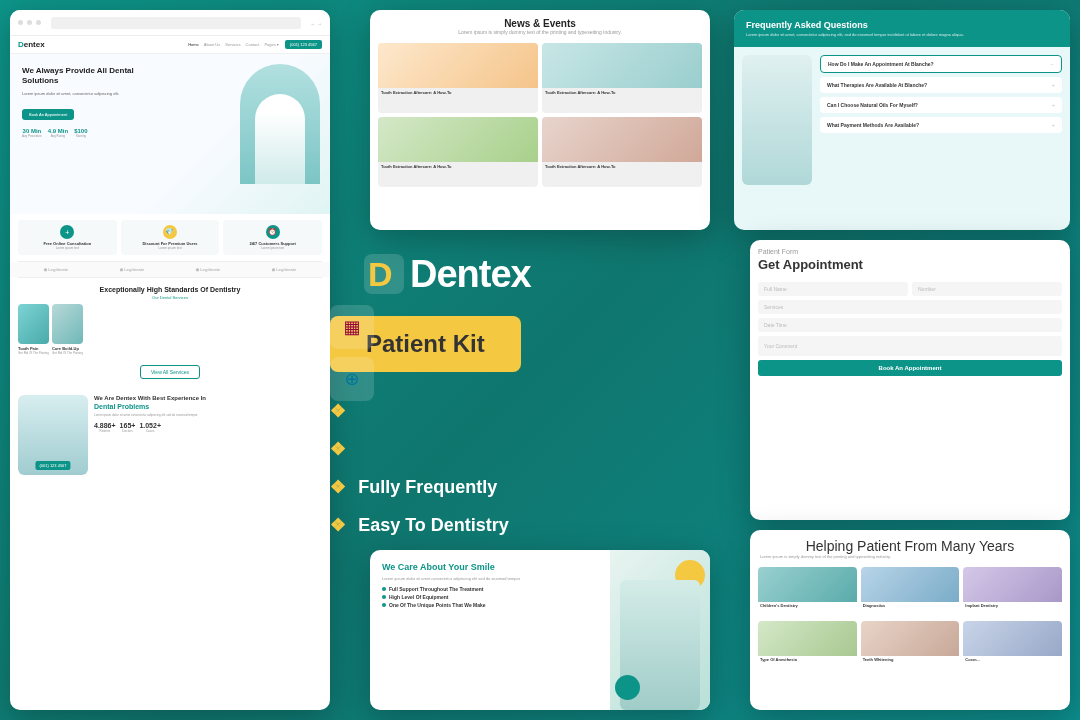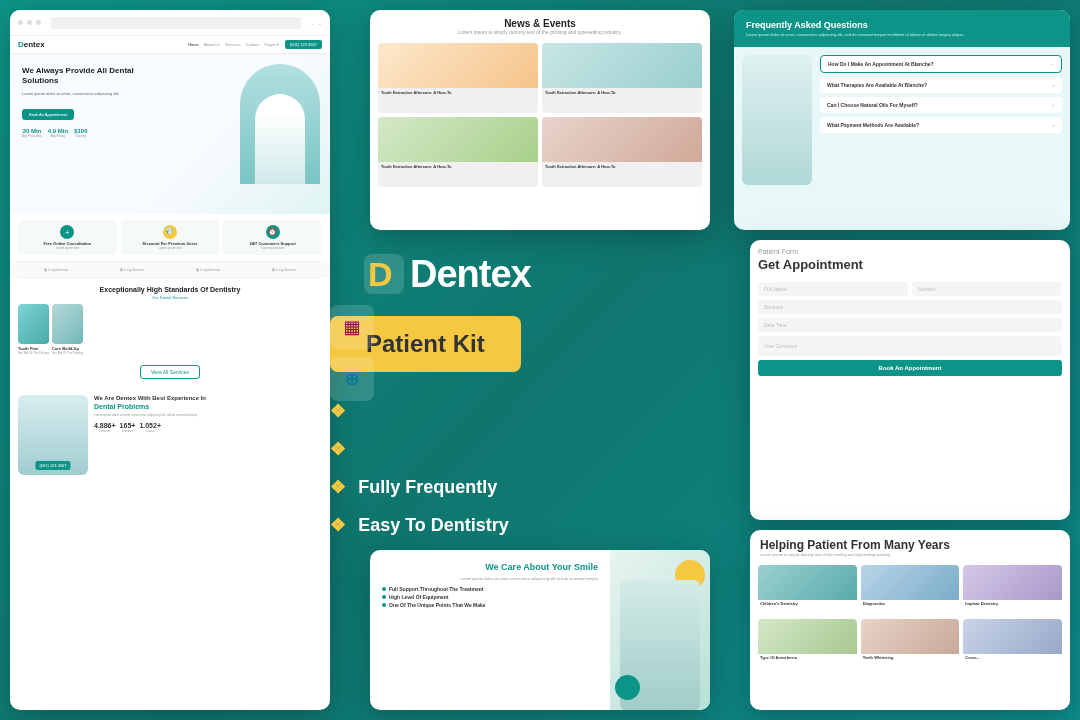--- a/index.html
+++ b/index.html
@@ -419,21 +419,21 @@
       text-align: center;
       padding: 5px;
       border-radius: 3px;
       margin-top: 4px;
     }
 
     
     .services-header {
       padding: 8px 10px 4px;
     }
-    .services-title { font-size: 12px; font-weight: 700; color: #333; }
+    .services-title { font-size: 14px; font-weight: 400; color: #333; text-align: center; }
     .services-sub { font-size: 4px; color: #999; }
     .services-grid {
       display: grid;
       grid-template-columns: repeat(3, 1fr);
       gap: 4px;
       padding: 4px 8px;
     }
     .service-card {
       border-radius: 4px;
       overflow: hidden;
@@ -453,21 +453,20 @@
     .service-lbl { font-size: 4px; color: #333; font-weight: 600; padding: 1px 2px; }
 
     
     .smile-content {
       display: flex;
       height: 100%;
     }
     .smile-text {
       padding: 12px;
       flex: 1;
-      text-align: right;
     }
     .smile-title { font-size: 9px; font-weight: 700; color: #333; margin-bottom: 4px; }
     .smile-title span { color: #0d9488; }
     .smile-txt { font-size: 4px; color: #999; line-height: 1.5; margin-bottom: 4px; }
     .smile-feature { font-size: 5px; color: #333; font-weight: 600; margin-bottom: 2px; display: flex; align-items: center; gap: 3px; }
     .smile-dot { width: 4px; height: 4px; background: #0d9488; border-radius: 50%; flex-shrink: 0; }
     .smile-img {
       width: 100px;
       background: linear-gradient(135deg, #e8f4f0, #b8e0d8);
       position: relative;

